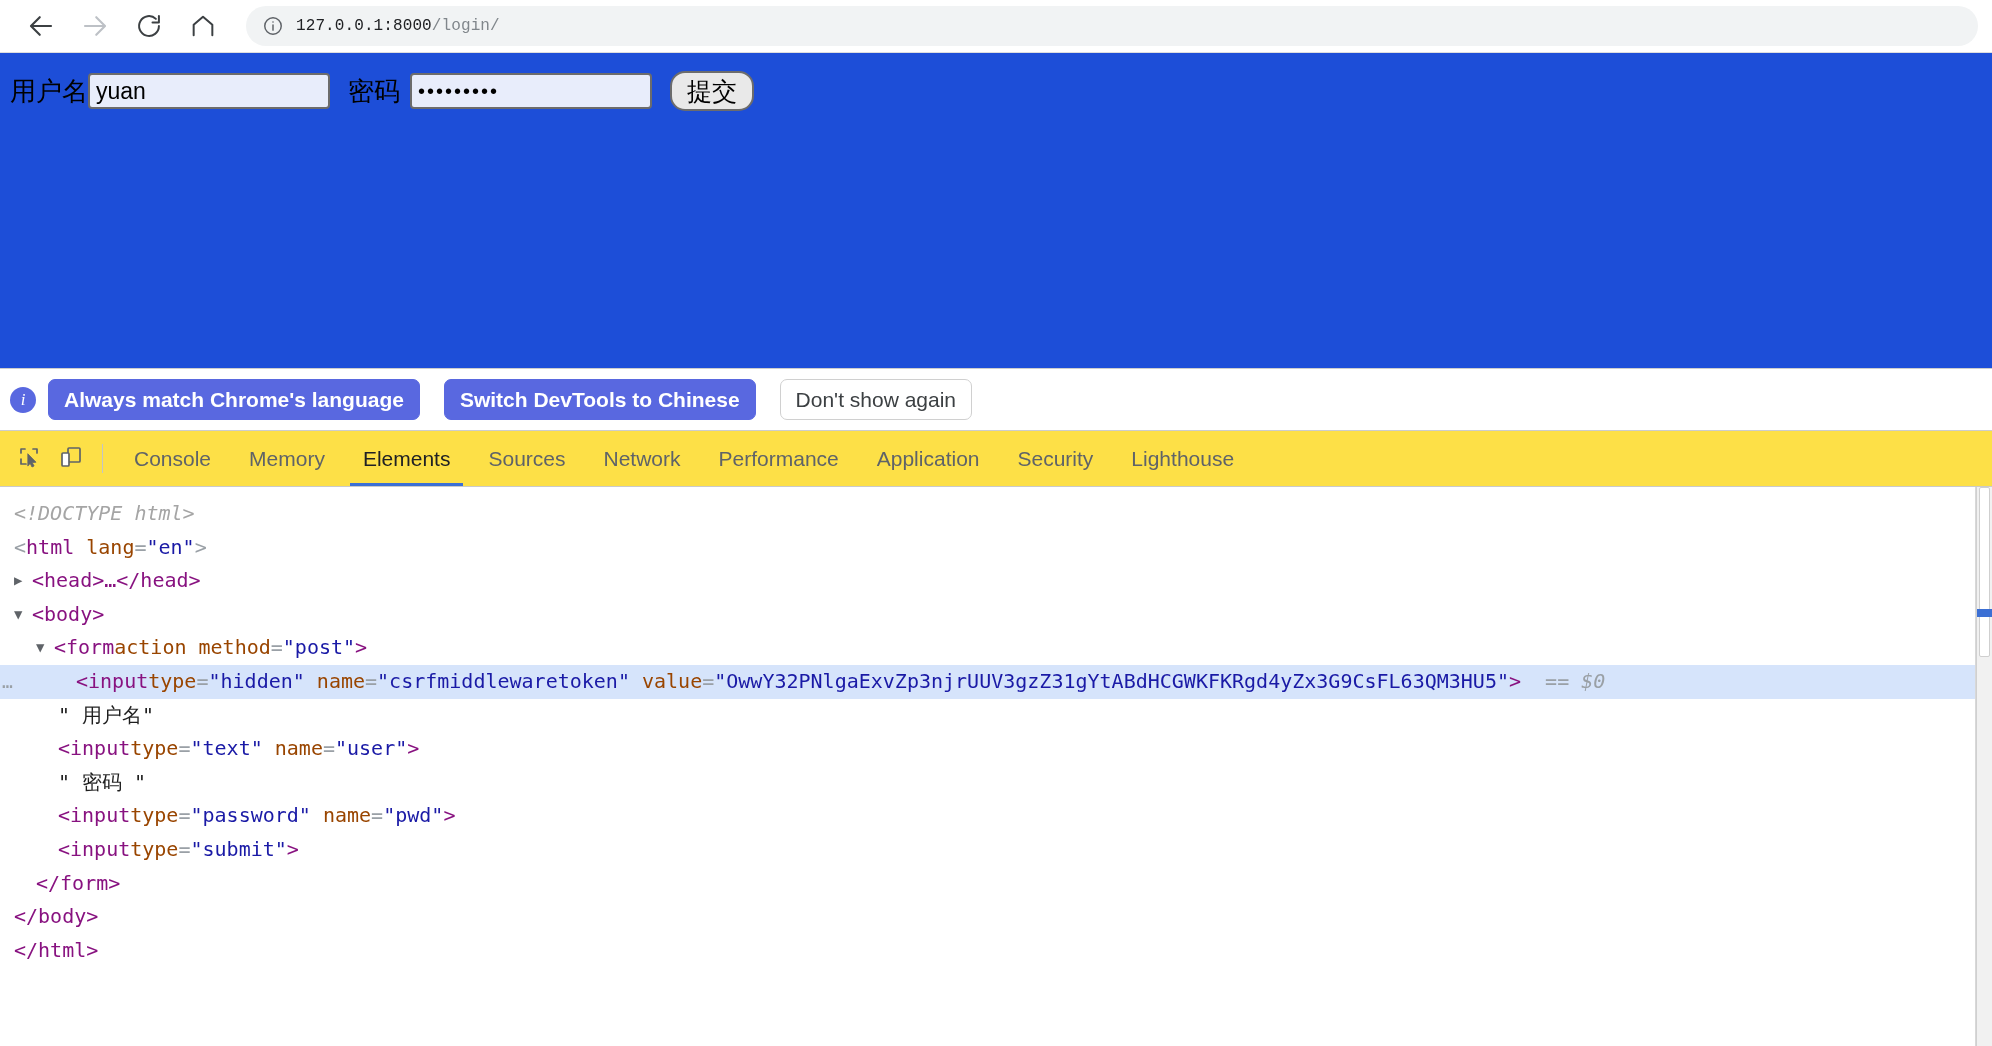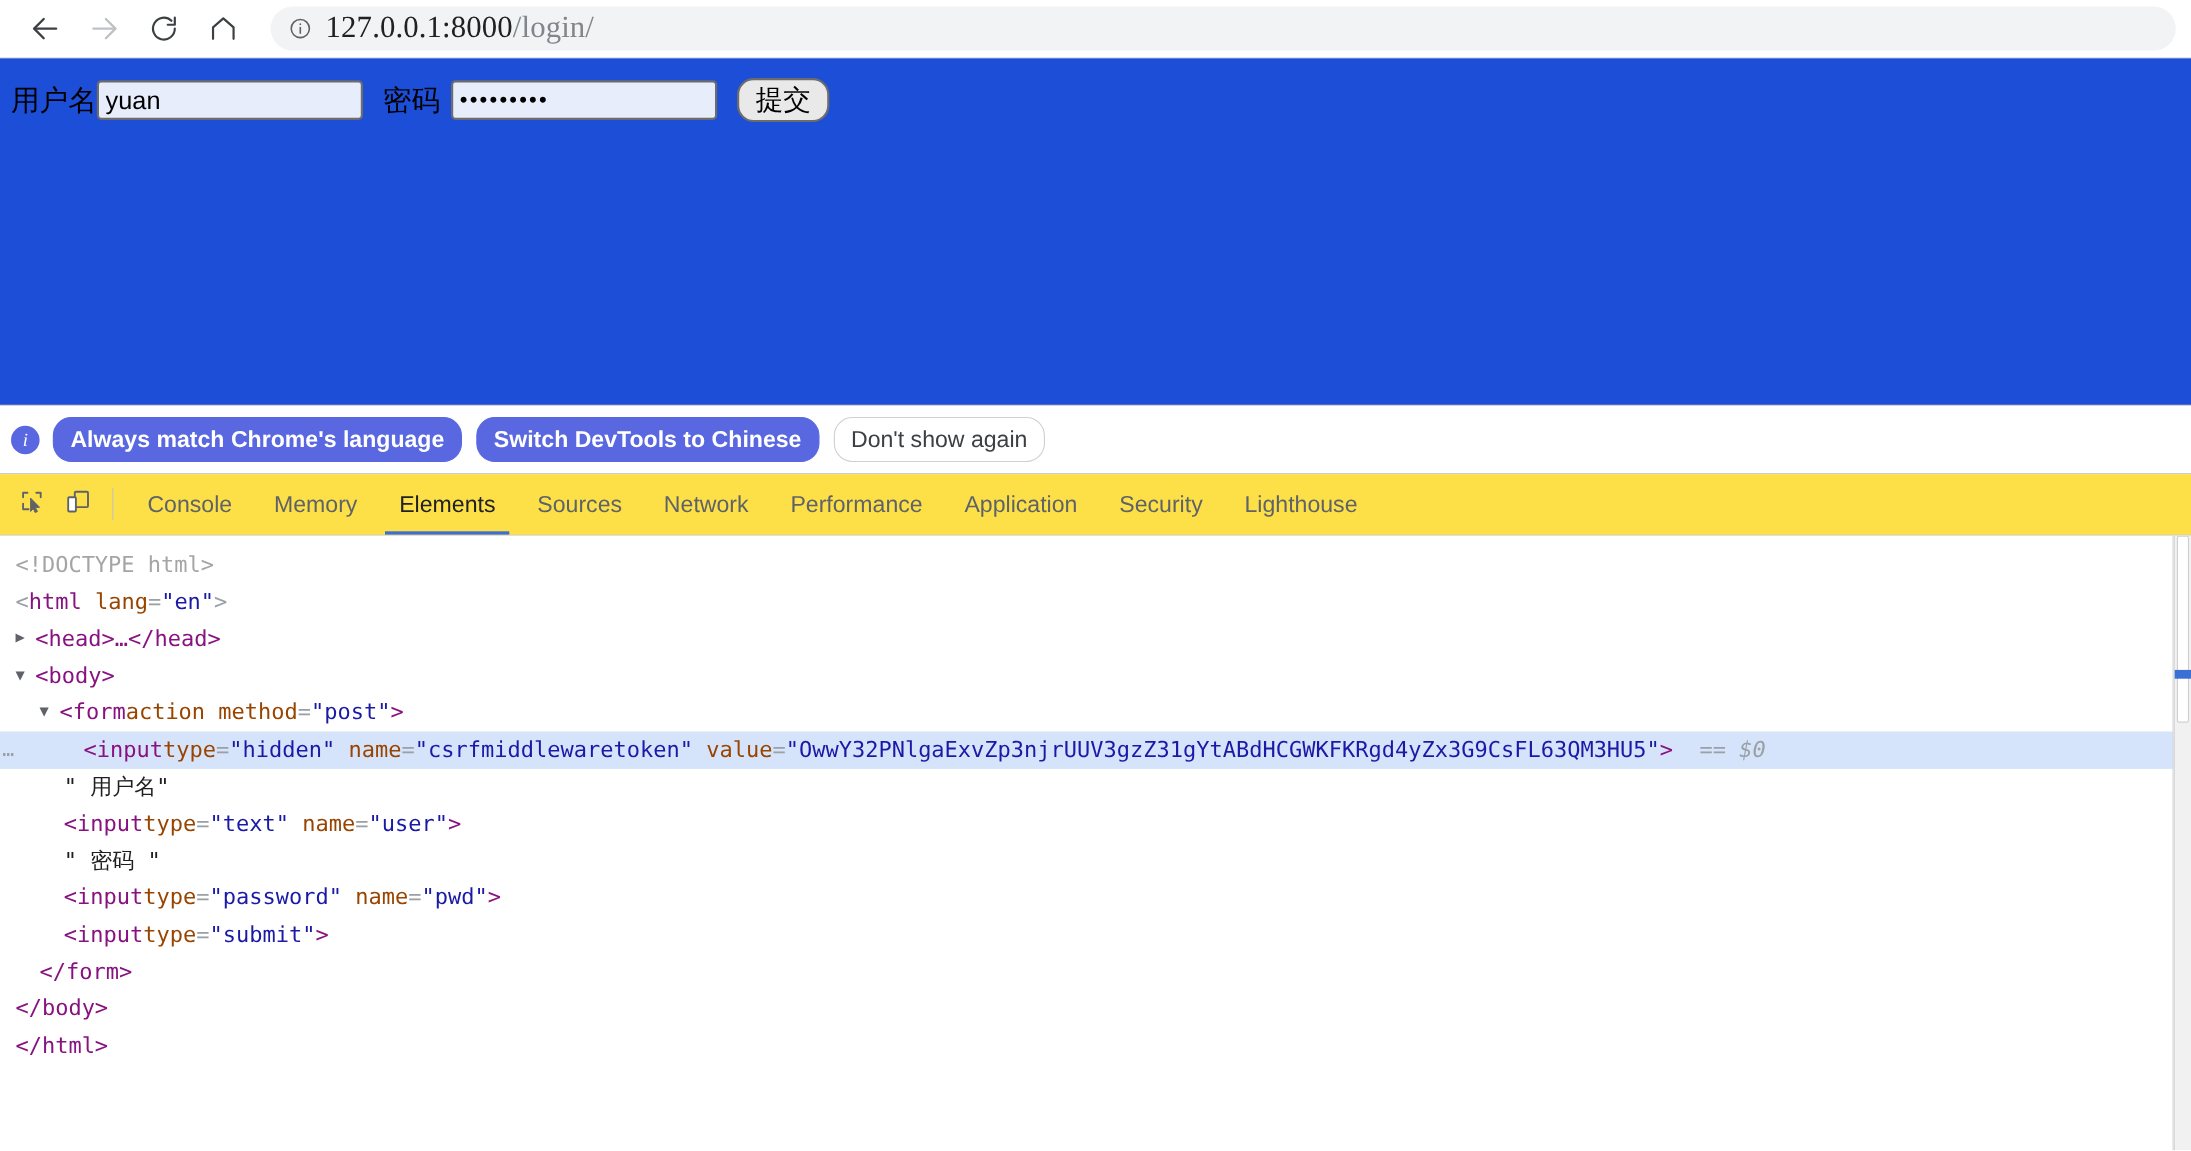--- a/index.html
+++ b/index.html
@@ -46,25 +46,25 @@
     padding: 0 14px 0 16px;
     cursor: text;
     max-width: 1900px;
   }
   .omnibox .info-icon {
     width: 22px; height: 22px;
     flex: 0 0 auto;
     margin-right: 12px;
   }
   .url-text {
-    font-size: 28px;
+    font-size: 16px;
     color: #202124;
     white-space: nowrap;
     letter-spacing: 0.1px;
-    font-family: Liberation Serif, serif;
+    font-family: Liberation Mono, monospace;
   }
   .url-text .url-dim { color: #80868b; }
 
   
   .page-viewport {
     height: 315px;
     background: #1d4ed8;
     padding: 18px 12px 0 10px;
     position: relative;
     overflow: hidden;
@@ -142,27 +142,27 @@
     margin-right: 12px;
   }
   .infobar-text {
     font-size: 22px;
     color: #202124;
     margin-right: 18px;
     white-space: nowrap;
   }
   .infobar-btn {
     height: 41px;
-    border-radius: 17px;
+    border-radius: 7px;
     font-size: 21px;
     font-weight: bold;
     padding: 0 15px;
     cursor: pointer;
     white-space: nowrap;
-    margin-right: 13px;
+    margin-right: 24px;
     font-family: "Liberation Sans", sans-serif;
     display: flex;
     align-items: center;
     border: 1px solid transparent;
   }
   .infobar-btn.primary {
     background: #5968e0;
     color: #ffffff;
     border-color: #5968e0;
   }
@@ -256,21 +256,21 @@
   .twisty {
     display: inline-block;
     width: 16px;
     font-size: 14px;
     color: #5f6368;
     margin-right: 2px;
     cursor: pointer;
     flex: 0 0 auto;
   }
   .twisty.spacer { cursor: default; }
-  .tok-doctype { color: #a5a5a5; }
+  .tok-doctype { color: #a5a5a5; font-style: italic; }
   .tok-punct   { color: #9aa0a6; }
   .tok-tag     { color: #881280; }
   .tok-attr    { color: #994500; }
   .tok-val     { color: #1a1aa6; }
   .tok-text    { color: #1f1f1f; }
   .tok-dollar  { color: #9aa0a6; font-style: italic; }
 
   .ind0 { padding-left: 14px; }
   .ind1 { padding-left: 36px; }
   .ind2 { padding-left: 58px; }

